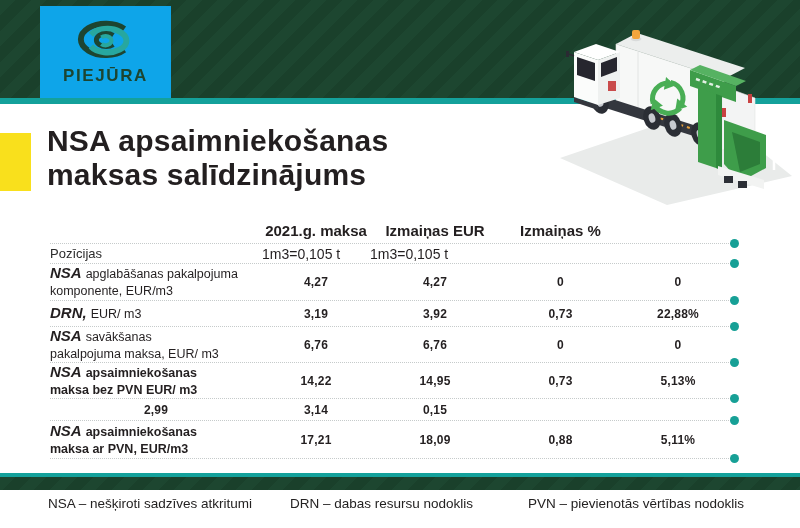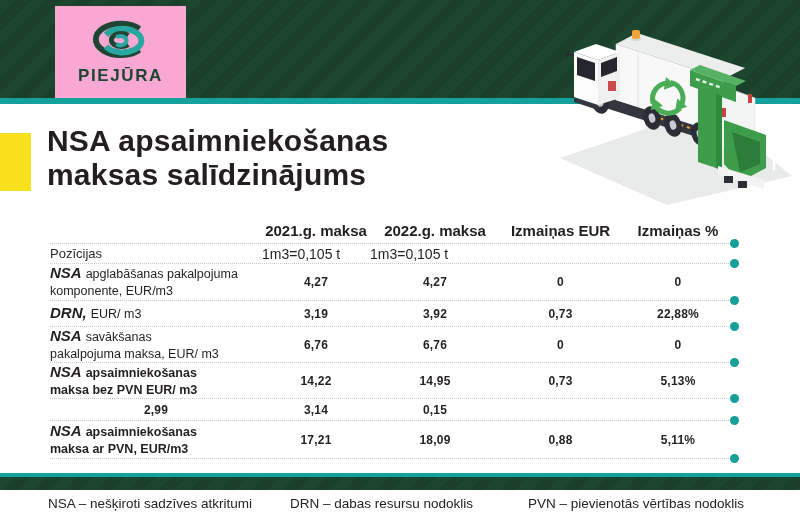--- a/index.html
+++ b/index.html
@@ -8,21 +8,21 @@
     background:#ffffff;color:#231f20;
     font-family:"Liberation Sans", sans-serif;
   }
   
   .band-top{
     position:absolute;left:0;top:0;width:800px;height:98px;
     background:repeating-linear-gradient(135deg,#1d4630 0 11px,#1a402b 11px 22px);
   }
   .teal-top{position:absolute;left:0;top:98px;width:800px;height:6px;background:#14a19b;}
   .logo-card{
-    position:absolute;left:55px;top:6px;width:131px;height:92px;background:#f9a8d4;
+    position:absolute;left:40px;top:6px;width:131px;height:92px;background:#0ea5e9;
     display:flex;flex-direction:column;align-items:center;justify-content:center;gap:1px;z-index:6;
   }
   .logo-text{font-size:17px;font-weight:bold;letter-spacing:1.6px;color:#1c4531;}
   .truck-wrap{position:absolute;left:552px;top:8px;width:240px;height:200px;z-index:5;}
   
   .accent{position:absolute;left:0;top:133px;width:31px;height:58px;background:#f9e01c;}
   .title{
     position:absolute;left:47px;top:124px;width:560px;
     font-size:30px;line-height:34px;font-weight:bold;letter-spacing:.2px;color:#231f20;
   }
@@ -151,21 +151,20 @@
 <div class="title">
   <span>NSA apsaimniekošanas</span><br>
   <span>maksas salīdzinājums</span>
 </div>
 
 <div class="table">
 
   <div class="trow h26">
     <div class="labelcell"></div>
     <div class="chead">2021.g. maksa</div>
-    <div class="chead">2022.g. maksa</div>
     <div class="chead">Izmaiņas EUR</div>
     <div class="chead">Izmaiņas %</div>
   </div>
 
   <div class="trow h20">
     <div class="labelcell poslabel">Pozīcijas</div>
     <div class="unit">1m3=0,105 t</div>
     <div class="unit">1m3=0,105 t</div>
     <div class="unit"></div>
     <div class="unit"></div>

